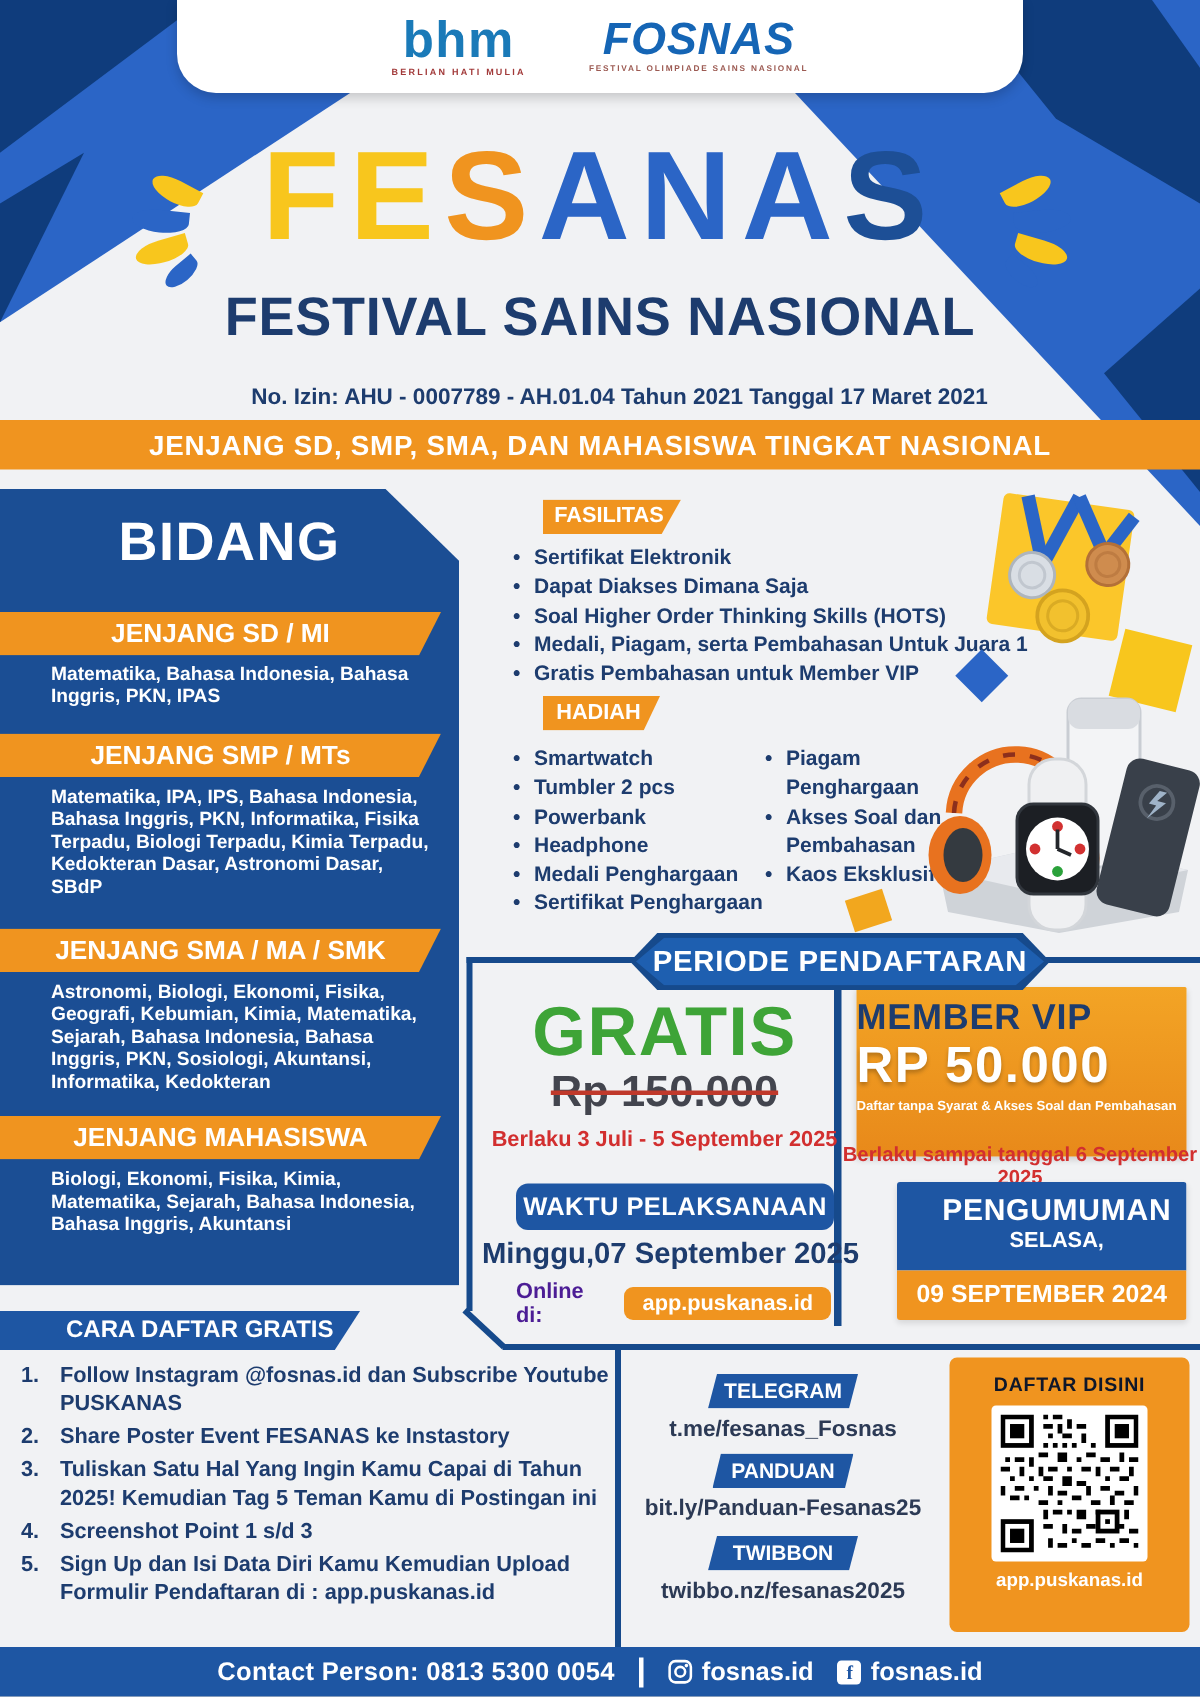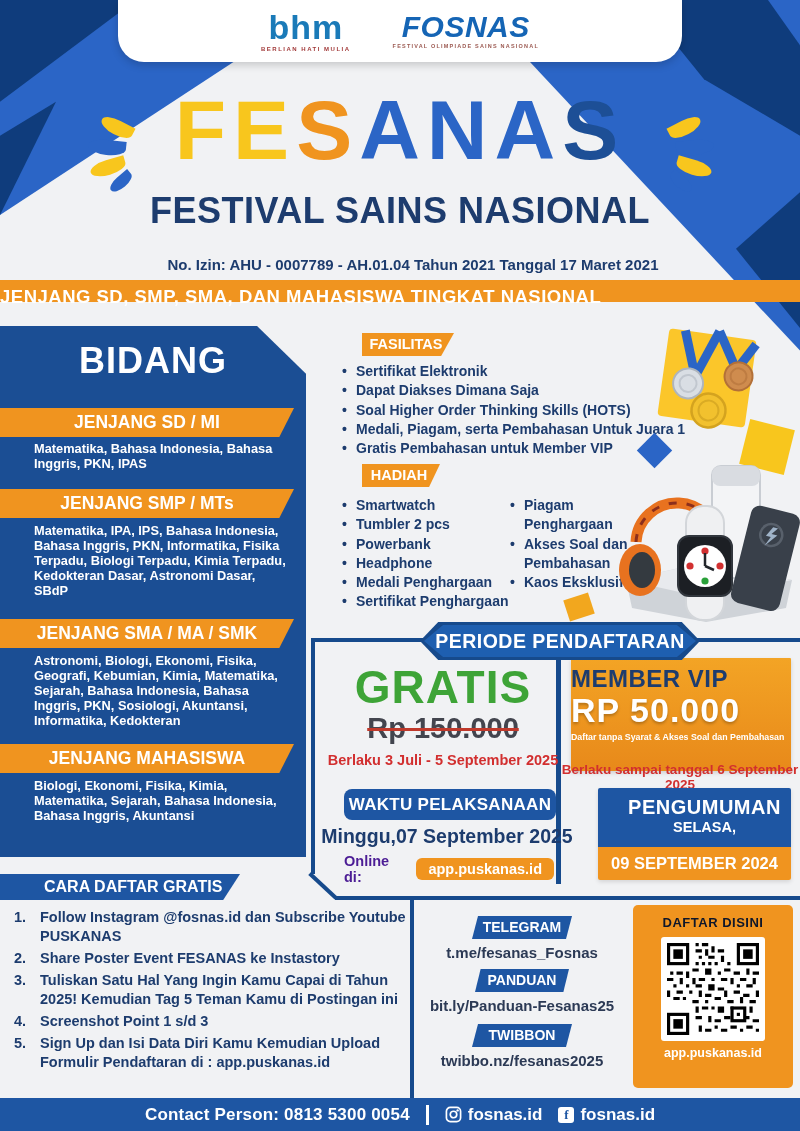--- a/index.html
+++ b/index.html
@@ -23,22 +23,22 @@
   .bhm-text{font-size:34px;font-weight:bold;color:#1a7ab8;letter-spacing:1px;font-family:Liberation Sans, sans-serif;}
   .bhm-sub{font-size:6px;font-weight:bold;color:#a23a3a;letter-spacing:1.5px;margin-top:2px;}
   .fosnas-wrap{text-align:center;line-height:1;}
   .fosnas-text{font-size:30px;font-weight:900;font-style:italic;color:#1565b5;letter-spacing:.5px;}
   .fosnas-sub{font-size:5.5px;font-weight:bold;color:#9c5a52;letter-spacing:1.2px;margin-top:2px;}
 
   
   .hero-title{left:110px;top:86px;width:580px;text-align:center;font-weight:900;font-size:84px;line-height:1.05;letter-spacing:7px;z-index:5;}
   .subtitle{left:0;top:190px;width:800px;text-align:center;font-size:36px;font-weight:900;color:#1d3c6e;letter-spacing:.5px;z-index:5;}
   .license{left:0;top:256px;width:800px;text-align:center;font-size:15px;font-weight:bold;color:#1d3c6e;z-index:5;margin-left:13px;}
-  .level-banner{left:0;top:280px;width:800px;height:22px;background:#f0941f;color:#fff;font-weight:900;font-size:18.5px;
-    line-height:33px;letter-spacing:.5px;z-index:5;}
+  .level-banner{left:0;top:280px;width:800px;height:33px;background:#f0941f;color:#fff;font-weight:900;font-size:18.5px;
+    text-align:center;line-height:33px;letter-spacing:.5px;z-index:5;}
 
   
   .splash{width:88px;height:80px;z-index:4;}
   .splash .drop{position:absolute;border-radius:50% 0 50% 50%;}
   .splash .d1{width:34px;height:15px;top:4px;left:20px;transform:rotate(28deg);background:#f8c61d;}
   .splash .d2{width:38px;height:15px;top:24px;left:8px;transform:rotate(6deg);background:#2b65c6;}
   .splash .d3{width:36px;height:15px;top:44px;left:10px;transform:rotate(-16deg);background:#f8c61d;}
   .splash .d4{width:26px;height:12px;top:60px;left:28px;transform:rotate(-40deg);background:#2b65c6;}
   .splash-l{left:80px;top:116px;}
   .splash-r{left:634px;top:116px;transform:scaleX(-1);}

